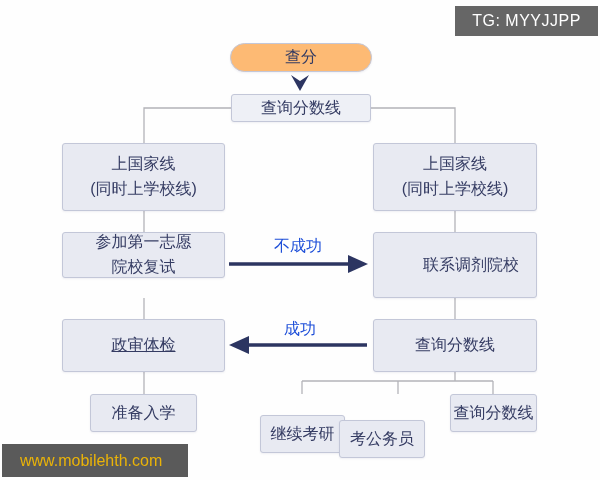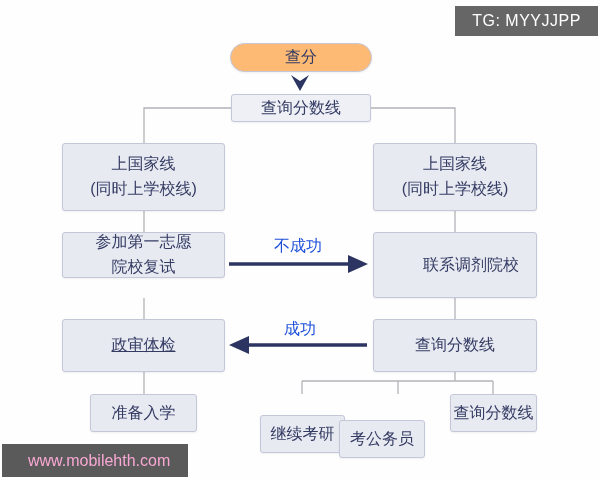--- a/index.html
+++ b/index.html
@@ -21,22 +21,22 @@
   .edge-label{
     position:absolute;color:#1d4ed8;font-size:16px;text-align:center;
   }
   .badge{
     position:absolute;left:455px;top:6px;width:143px;height:30px;
     background:#666666;color:#ffffff;font-size:16px;letter-spacing:0.5px;
     display:flex;align-items:center;justify-content:center;
   }
   .watermark{
     position:absolute;left:2px;top:444px;width:186px;height:33px;
-    background:#5a5a5a;color:#f9a8d4;font-size:16px;
-    display:flex;align-items:center;padding-left:26px;box-sizing:border-box;
+    background:#5a5a5a;color:#eab308;font-size:16px;
+    display:flex;align-items:center;padding-left:18px;box-sizing:border-box;
   }
   
   .n-check-score{left:230px;top:43px;width:142px;height:29px;}
   .n-check-cutoff{left:231px;top:94px;width:140px;height:28px;}
   .n-left-national{left:62px;top:143px;width:163px;height:68px;}
   .n-right-national{left:373px;top:143px;width:164px;height:68px;}
   .n-first-choice{left:62px;top:232px;width:163px;height:46px;}
   .n-contact-adjust{left:373px;top:232px;width:164px;height:66px;padding-left:32px;}
   .n-political-check{left:62px;top:319px;width:163px;height:53px;text-decoration:underline;}
   .n-adjust-retest{left:373px;top:319px;width:164px;height:53px;}

